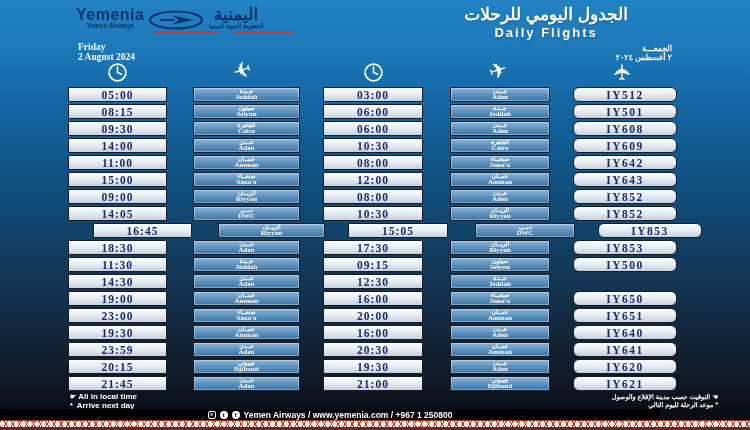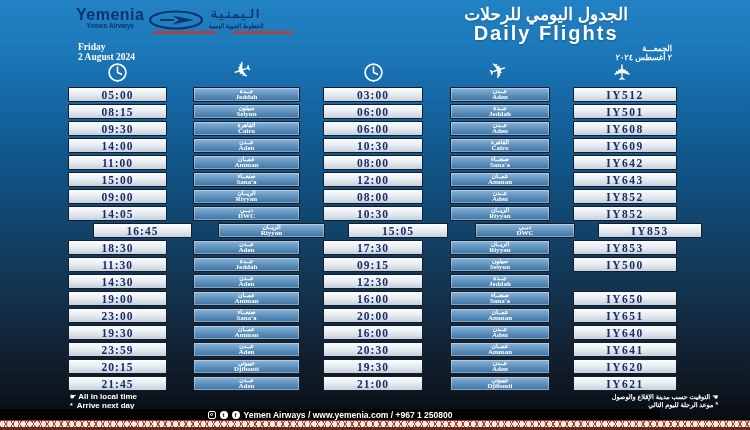--- a/index.html
+++ b/index.html
@@ -8,44 +8,44 @@
     background:linear-gradient(180deg,
       #2282c4 0%, #1d7abb 10%, #1669a7 22%, #115a90 34%, #104c78 46%,
       #123e60 58%, #13304a 70%, #122335 80%, #0e1722 90%, #05070b 100%);}
   
   .logo{position:absolute;left:76px;top:7px;display:flex;align-items:flex-end;gap:4px;}
   .brand-en{text-align:center;color:#0d356b;}
   .brand-en .nm{font-size:16px;font-weight:bold;letter-spacing:.5px;line-height:15px;}
   .brand-en .sb{font-size:6.5px;font-weight:bold;line-height:8px;}
   .logo-mark{margin-top:2px;}
   .brand-ar{text-align:center;color:#0d356b;}
-  .brand-ar .nm{font-size:12px;font-weight:bold;line-height:16px;font-family:Liberation Mono, monospace;}
+  .brand-ar .nm{font-size:17px;font-weight:bold;line-height:16px;}
   .brand-ar .sb{font-size:6px;font-weight:bold;line-height:7px;}
   .red-mark{position:absolute;height:3px;background:#c43a31;opacity:.85;border-radius:1px;top:31px;}
   .red-mark.m1{left:153px;width:64px;}
   .red-mark.m2{left:233px;width:60px;}
   .main-title{position:absolute;top:5px;right:122px;text-align:center;color:#fff;text-shadow:0 1px 2px rgba(0,0,0,.25);}
   .main-title .ar{font-size:17px;font-weight:bold;line-height:19px;}
-  .main-title .en{font-size:20px;font-weight:bold;letter-spacing:2px;line-height:18px;}
+  .main-title .en{font-size:13px;font-weight:bold;letter-spacing:2px;line-height:18px;}
   .date-en{position:absolute;left:78px;top:42px;color:#fff;font-family:"Liberation Serif",serif;font-size:9.5px;font-weight:bold;line-height:10px;}
   .date-ar{position:absolute;right:78px;top:44px;color:#fff;font-size:8px;font-weight:bold;text-align:right;line-height:9px;direction:rtl;}
   
   .colicons{position:absolute;top:60px;left:0;width:750px;height:26px;}
   .cico{position:absolute;color:#fff;text-align:center;}
   .plane{font-size:22px;line-height:22px;display:inline-block;}
   
   .row{position:absolute;left:0;width:704px;height:15px;}
   .cell{position:absolute;box-sizing:border-box;height:15px;border:1px solid #151d2b;
         display:flex;align-items:center;justify-content:center;border-radius:1px;}
   .c1{left:68px;width:99px;} .c2{left:193px;width:107px;} .c3{left:323px;width:100px;}
   .c4{left:450px;width:100px;} .c5{left:573px;width:104px;}
   .light{background:linear-gradient(180deg,#fbfcfd 0%,#e9eef3 45%,#c6d0db 100%);
          color:#1b2d68;font-family:"Liberation Serif",serif;font-weight:bold;
          font-size:11.5px;letter-spacing:1px;}
-  .flight{letter-spacing:1.5px;}
+  .flight{letter-spacing:1.5px;border-radius:6px;}
   .city{background:linear-gradient(180deg,#8db3d6 0%,#5e93bf 50%,#3f74a3 100%);
         color:#fff;flex-direction:column;
         box-shadow:inset 0 0 0 1px rgba(255,255,255,.35);}
   .city .ar{font-size:6px;font-weight:bold;line-height:6.5px;}
   .city .en{font-size:7px;font-weight:bold;line-height:7px;font-family:"Liberation Serif",serif;}
   
   .note-en{position:absolute;left:70px;top:393px;color:#fff;font-size:8px;font-weight:bold;line-height:8.5px;}
   .note-en .ic{font-size:7px;margin-right:2px;}
   .note-ar{position:absolute;right:32px;top:393px;color:#fff;font-size:6.5px;font-weight:bold;text-align:right;line-height:8px;direction:rtl;}
   .note-ar .ic{font-size:6.5px;margin-left:2px;}

